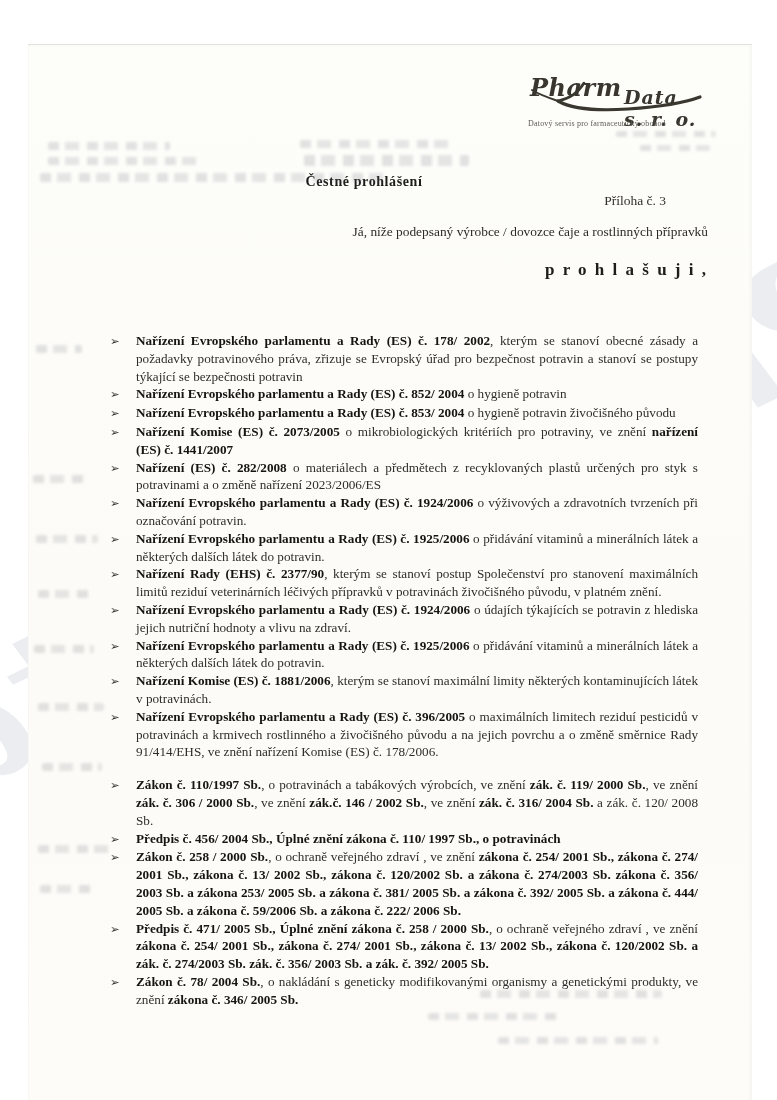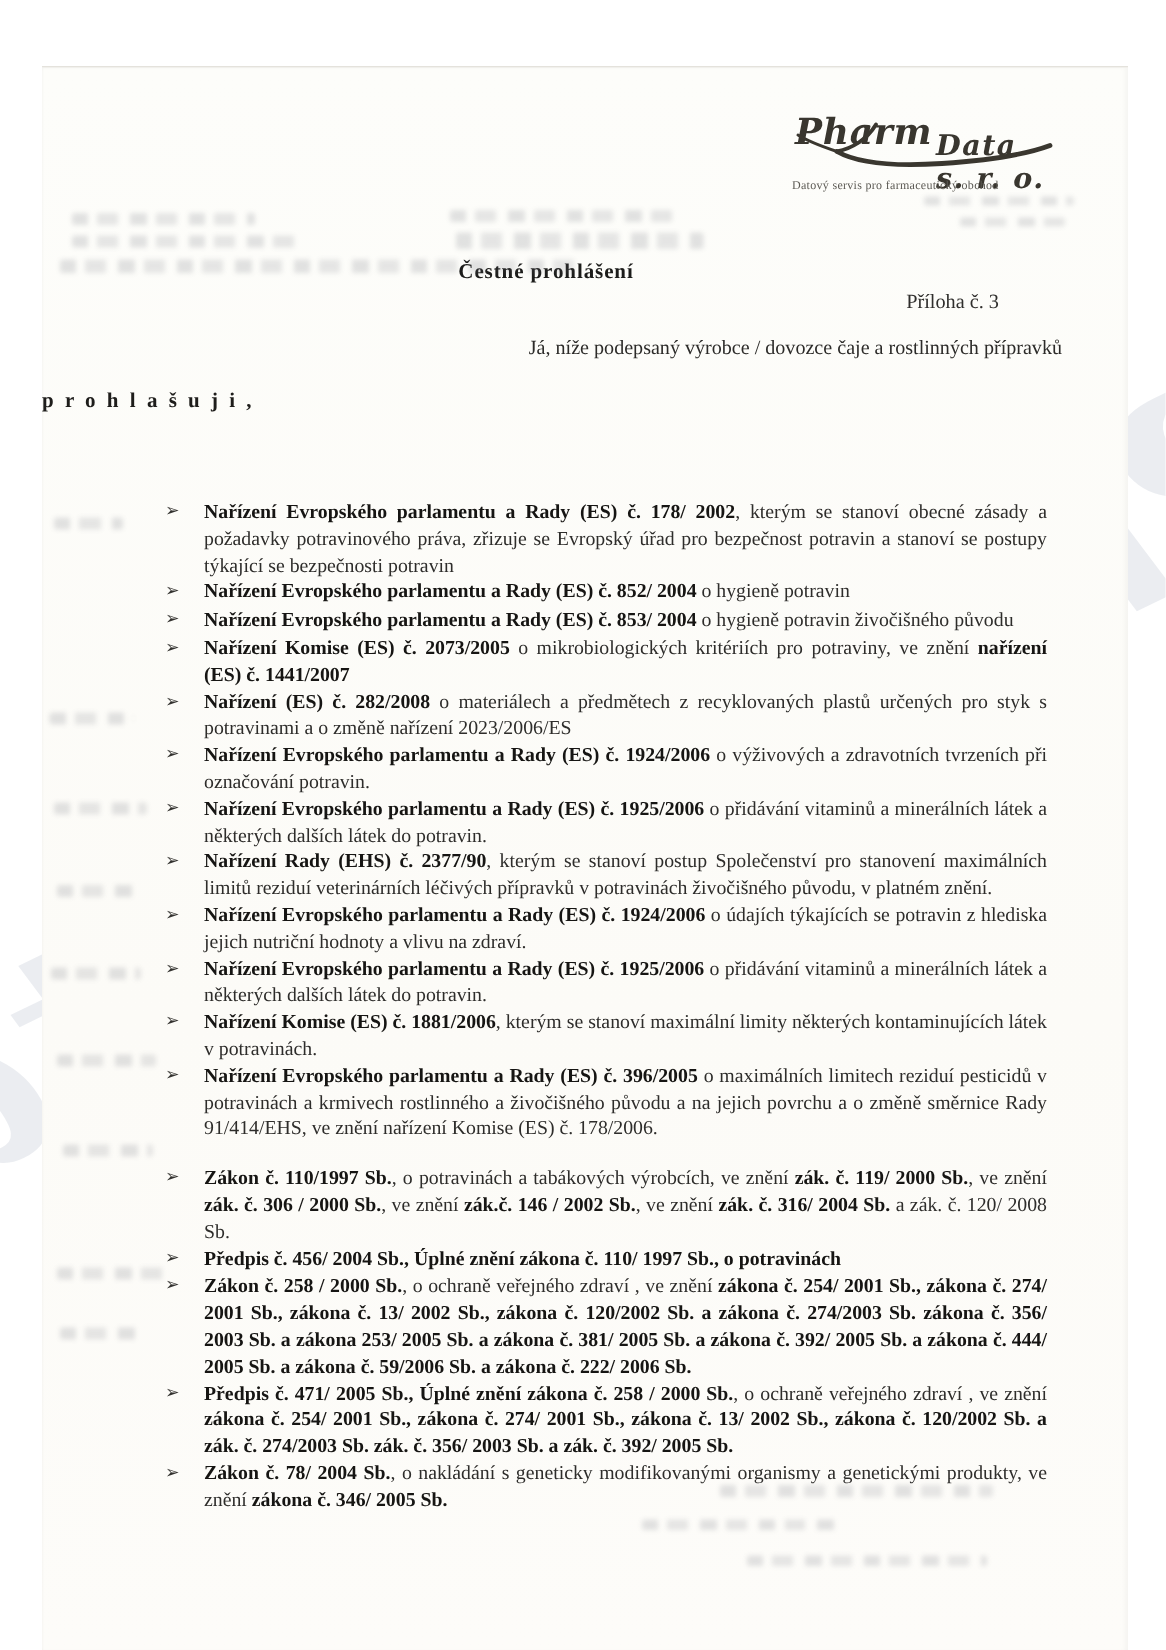--- a/index.html
+++ b/index.html
@@ -45,22 +45,22 @@
   }
   .title{
     position:absolute;left:0;top:129px;width:672px;text-align:center;
     font-size:14px;font-weight:bold;color:#1c1c1a;letter-spacing:0.6px;
   }
   .intro{
     position:absolute;left:0;top:179px;width:680px;text-align:right;
     font-size:13.4px;color:#2c2b29;
   }
   .declare{
-    position:absolute;left:0;top:215px;width:680px;text-align:left;
-    font-size:14px;font-weight:bold;letter-spacing:2px;color:#1e1d1b;
+    position:absolute;left:0;top:215px;width:680px;text-align:right;
+    font-size:17px;font-weight:bold;letter-spacing:2px;color:#1e1d1b;
   }
   .lead{
     position:absolute;left:57px;top:249px;width:618px;
     font-size:13.4px;line-height:19px;color:#2c2b29;
   }
   .lead .em{
     font-size:17px;font-weight:bold;text-decoration:underline;
     color:#171614;letter-spacing:0.3px;
   }
   ol.reg-list{

